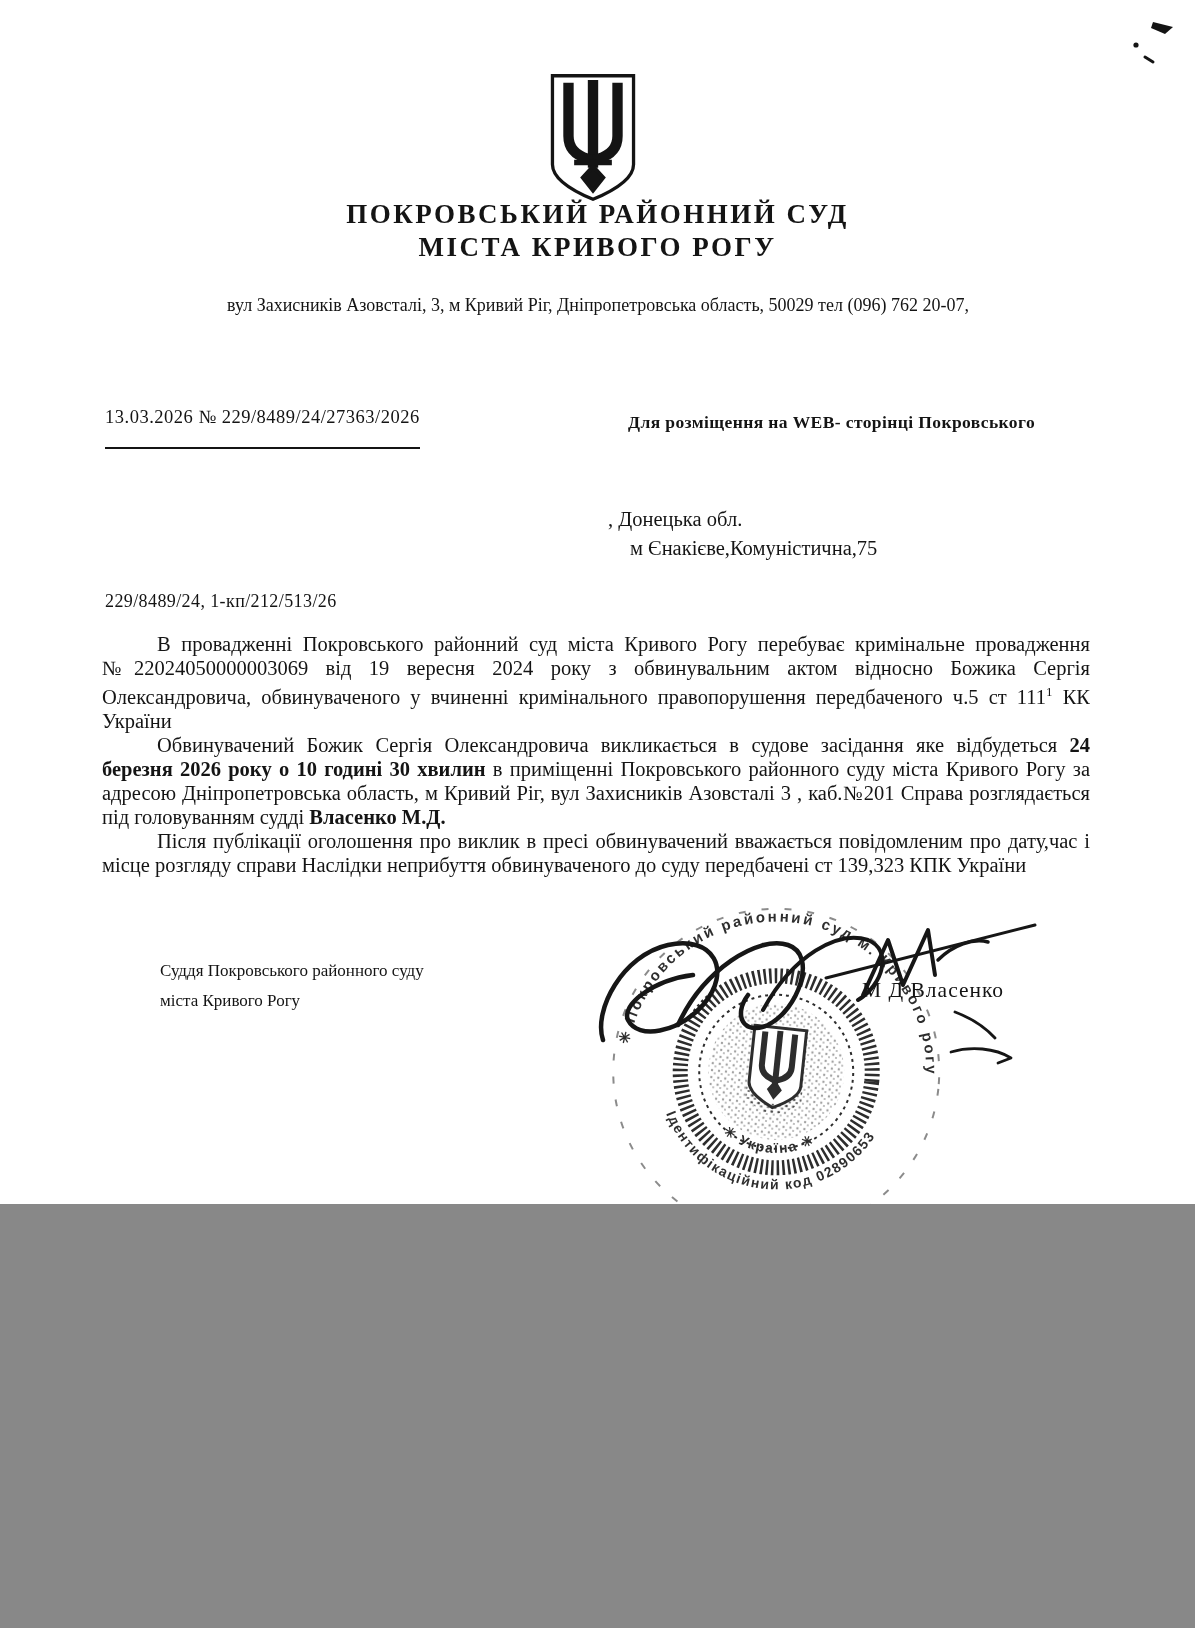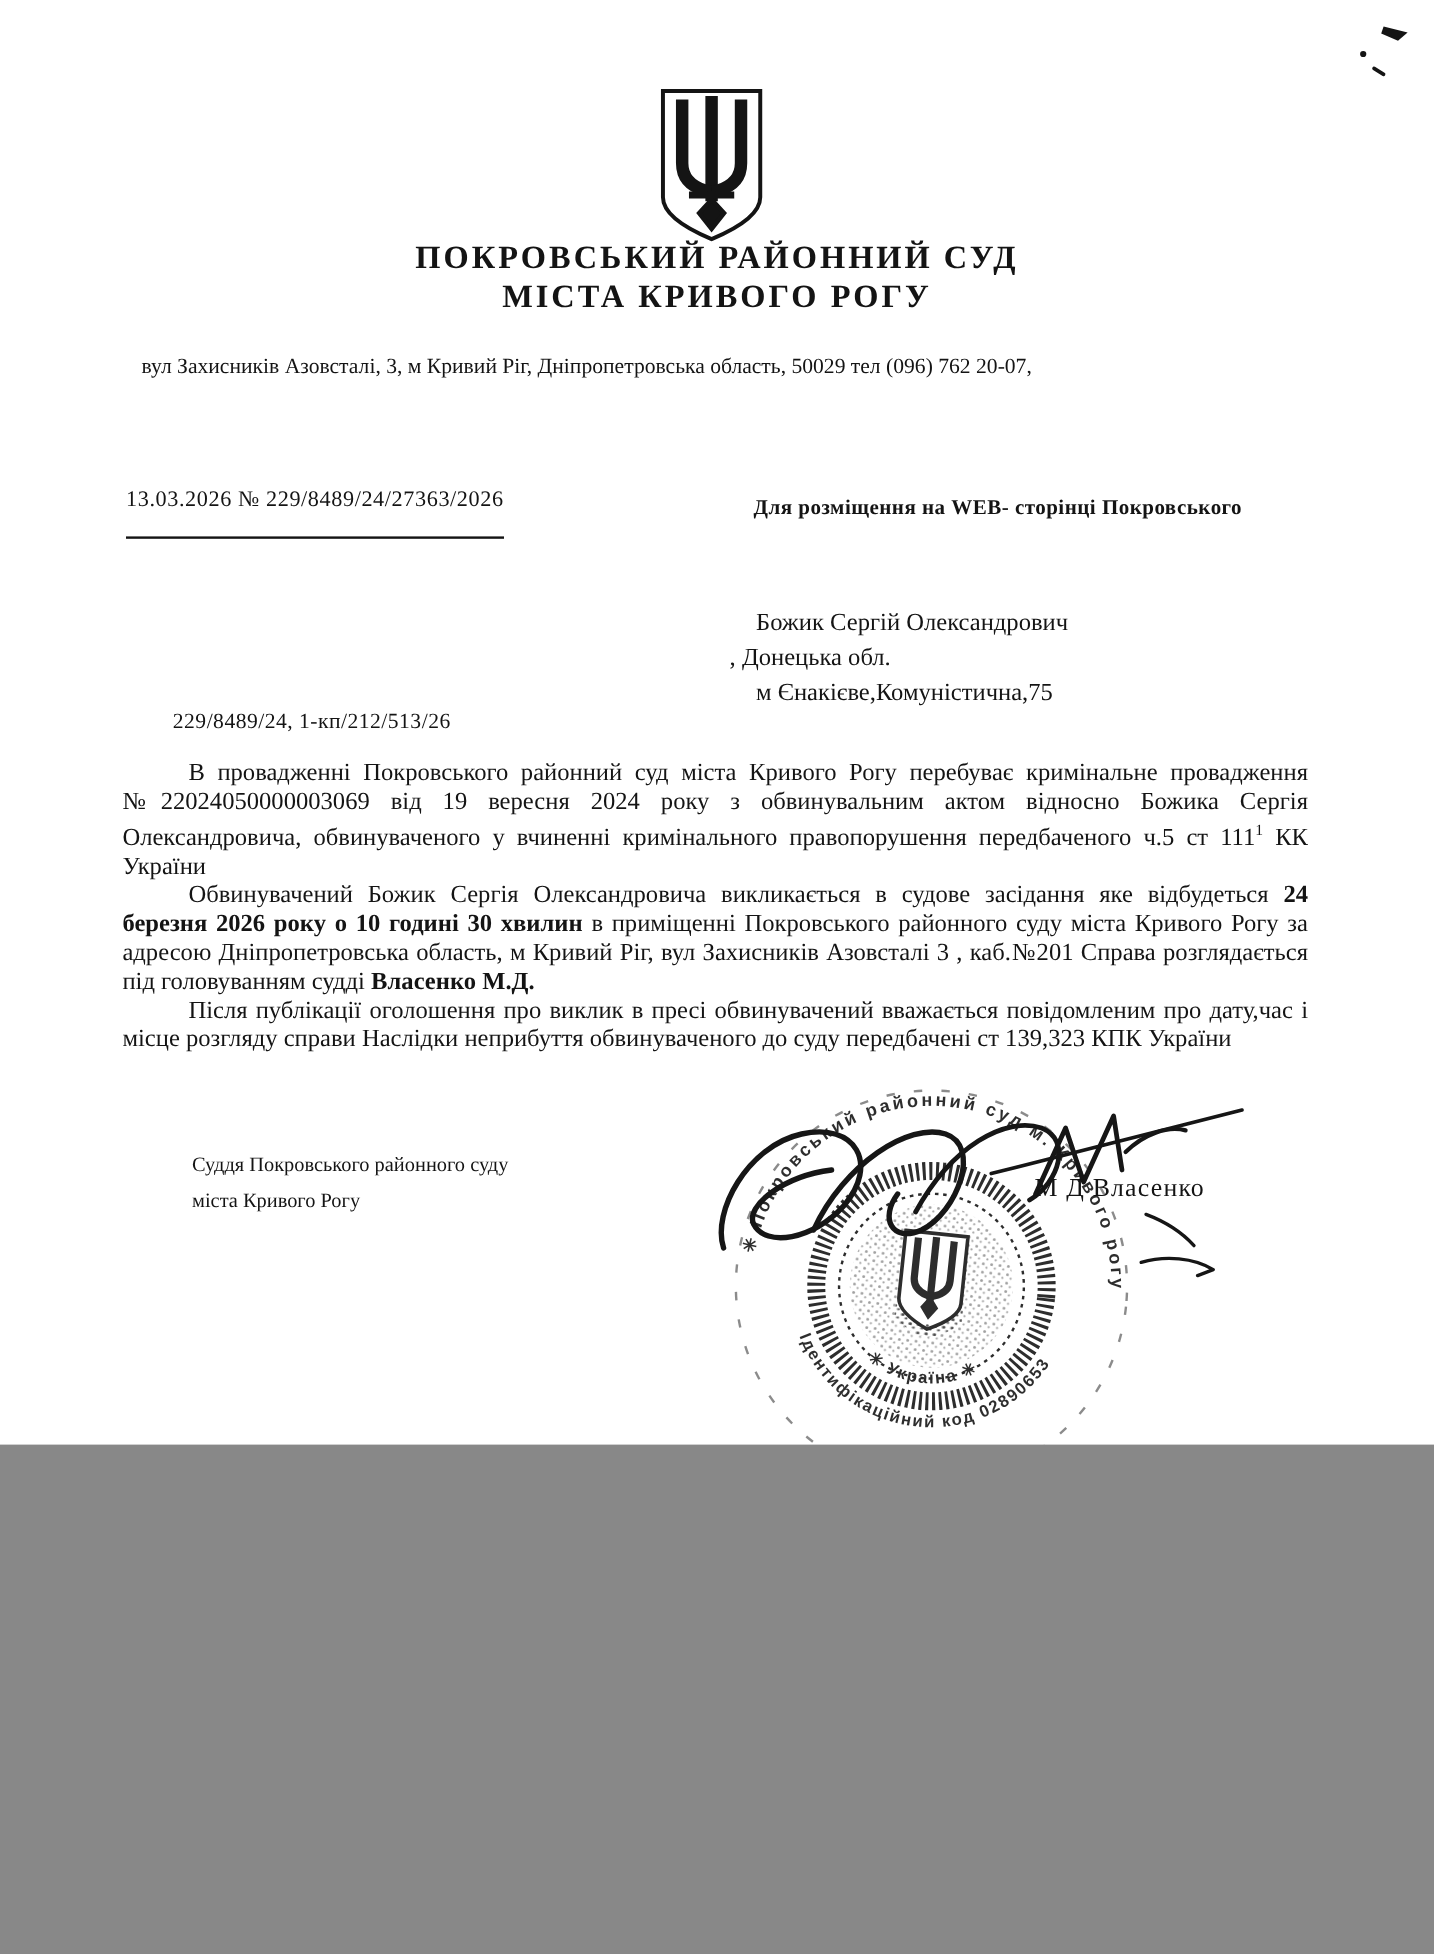--- a/index.html
+++ b/index.html
@@ -10,32 +10,32 @@
     background:#ffffff;
     font-family:"Liberation Serif", serif;
     color:#141414;
     overflow:hidden;
   }
   .abs{position:absolute;}
   
   .emblem{left:543px;top:72px;width:100px;height:132px;}
   .court-name{left:0;top:198px;width:1195px;text-align:center;
     font-weight:bold;font-size:27px;letter-spacing:2.5px;line-height:33px;}
-  .addr{left:118px;top:292px;width:960px;
+  .addr{left:118px;top:292px;width:960px;text-align:center;
     font-size:18px;line-height:26px;}
   .u{text-decoration:underline;}
   
   .refnum{left:105px;top:407px;font-size:18.5px;letter-spacing:.5px;
     border-bottom:2px solid #141414;padding-bottom:19px;}
   .webnote{left:628px;top:410px;width:440px;font-weight:bold;
     font-size:17.5px;line-height:25px;letter-spacing:.4px;}
   
   .addressee{left:608px;top:505px;font-size:20.5px;line-height:29px;}
   .addressee .ind{padding-left:22px;}
-  .caseref{left:105px;top:591px;font-size:18px;letter-spacing:.4px;margin-left:39px;}
+  .caseref{left:105px;top:591px;font-size:18px;letter-spacing:.4px;}
   
   .body-text{left:102px;top:632px;width:988px;font-size:20.5px;
     line-height:24px;text-align:justify;}
   .body-text p{margin:0;text-indent:55px;}
   sup{font-size:13px;}
   .b{font-weight:bold;}
   
   .judge{left:160px;top:956px;font-size:17px;line-height:30px;}
   .judge-name{left:862px;top:978px;font-size:21.5px;letter-spacing:1px;}
   .stamp{left:598px;top:886px;width:360px;height:376px;transform:rotate(6deg);}
@@ -68,21 +68,20 @@
   <div class="abs addr">
     <div>вул  Захисників Азовсталі, 3, м  Кривий Ріг,  Дніпропетровська область, 50029 тел  (096) 762 20-07,</div>
   </div>
 
   <div class="abs refnum">13.03.2026 №  229/8489/24/27363/2026</div>
   <div class="abs webnote">
     <div>Для розміщення на WEB- сторінці Покровського</div>
   </div>
 
   <div class="abs addressee">
-    <div class="ind">Божик Сергій Олександрович</div>
     <div>,  Донецька обл.</div>
     <div class="ind">м Єнакієве,Комуністична,75</div>
   </div>
 
   <div class="abs caseref">229/8489/24,  1-кп/212/513/26</div>
 
   <div class="abs body-text">
     <p><span>В провадженні Покровського  районний суд міста Кривого Рогу  перебуває  кримінальне провадження №22024050000003069 від 19 вересня 2024 року з обвинувальним актом відносно Божика Сергія Олександровича, обвинуваченого у вчиненні кримінального правопорушення передбаченого ч.5 ст 111</span><sup>1</sup><span> КК України</span></p>
     <p><span>Обвинувачений   Божик Сергія Олександровича викликається   в судове засідання яке відбудеться  </span><span class="b">24 березня 2026 року о 10 годині 30 хвилин</span><span>   в приміщенні Покровського районного суду міста Кривого Рогу за адресою  Дніпропетровська область,  м Кривий Ріг,  вул Захисників Азовсталі 3 , каб.№201  Справа розглядається під головуванням судді </span><span class="b">Власенко М.Д.</span></p>
     <p>Після публікації оголошення про виклик в пресі обвинувачений вважається повідомленим про дату,час і місце розгляду справи Наслідки неприбуття обвинуваченого до суду передбачені ст 139,323 КПК України</p>

